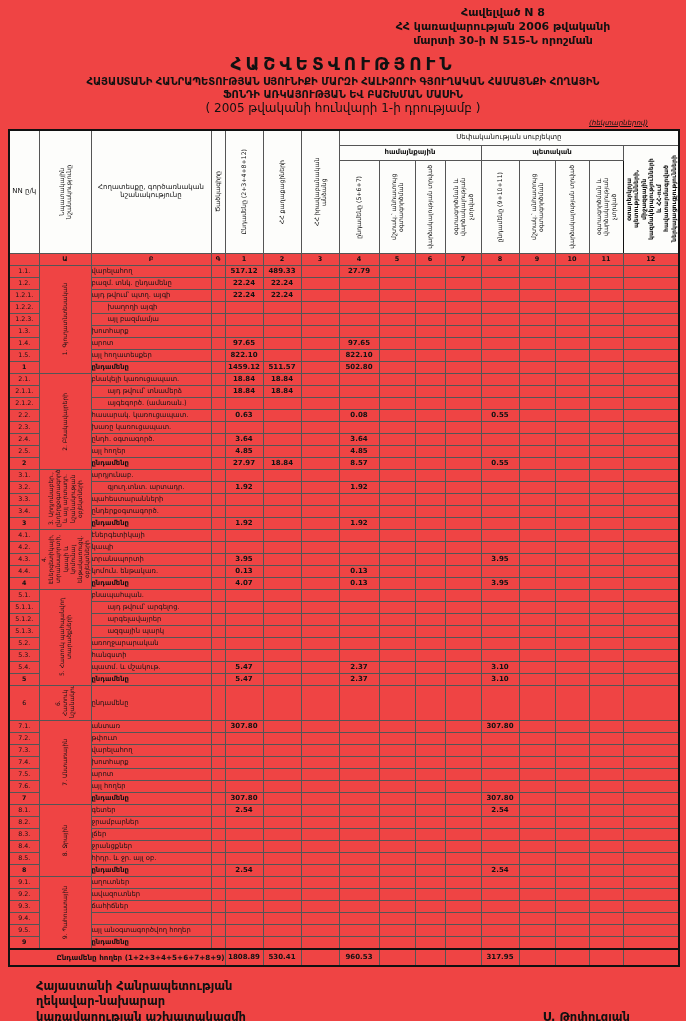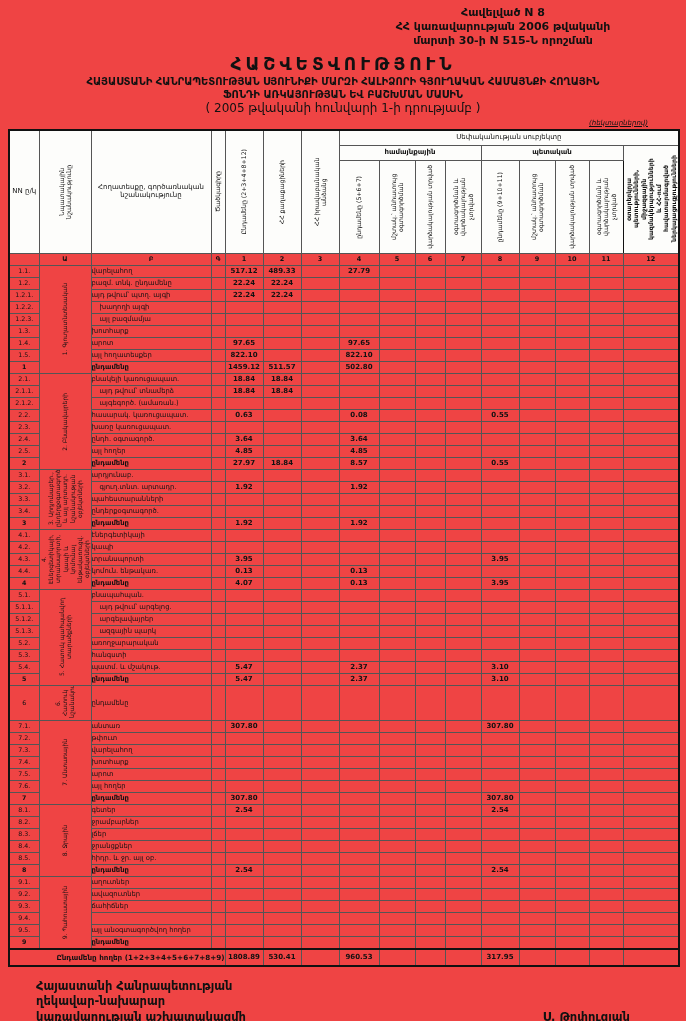--- a/index.html
+++ b/index.html
@@ -26,21 +26,21 @@
       font-size:6.2px;line-height:1.2;max-height:86px;white-space:normal;}
   .hrow1 th{height:14px;font-size:7px;}
   .hrow2 th{height:14px;font-size:7px;font-weight:bold;}
   .hrow3 th{height:92px;}
   .hrow4 td{height:11px;text-align:center;font-size:6.5px;font-weight:bold;}
   tbody td{height:11px;font-size:6.8px;line-height:1;}
   td.nn{text-align:center;font-size:6.3px;}
   td.gcell{text-align:center;}
   td.gcell .vt{font-size:6px;max-height:none;}
   td.lbl{text-align:left;padding-left:3px;}
-  td.lbl.ind{padding-left:8px;}
+  td.lbl.ind{padding-left:16px;}
   td.val{text-align:center;font-weight:bold;font-size:7px;}
   tr.total-row td{font-weight:bold;}
   tr.section-start td{border-top:1.8px solid #111;}
   tr.tall-row td{height:34px;}
   .c1,.c4,.c8,.c12{border-left:1.6px solid #111 !important;}
   td.code{border-left:1.4px solid #111;}
   tr.grand-row td{border-top:2px solid #111;height:15px;font-weight:bold;}
   tr.grand-row td.glabel{text-align:right;padding-left:12px;font-size:7.2px;}
   
   .footer{display:flex;justify-content:space-between;align-items:flex-end;

